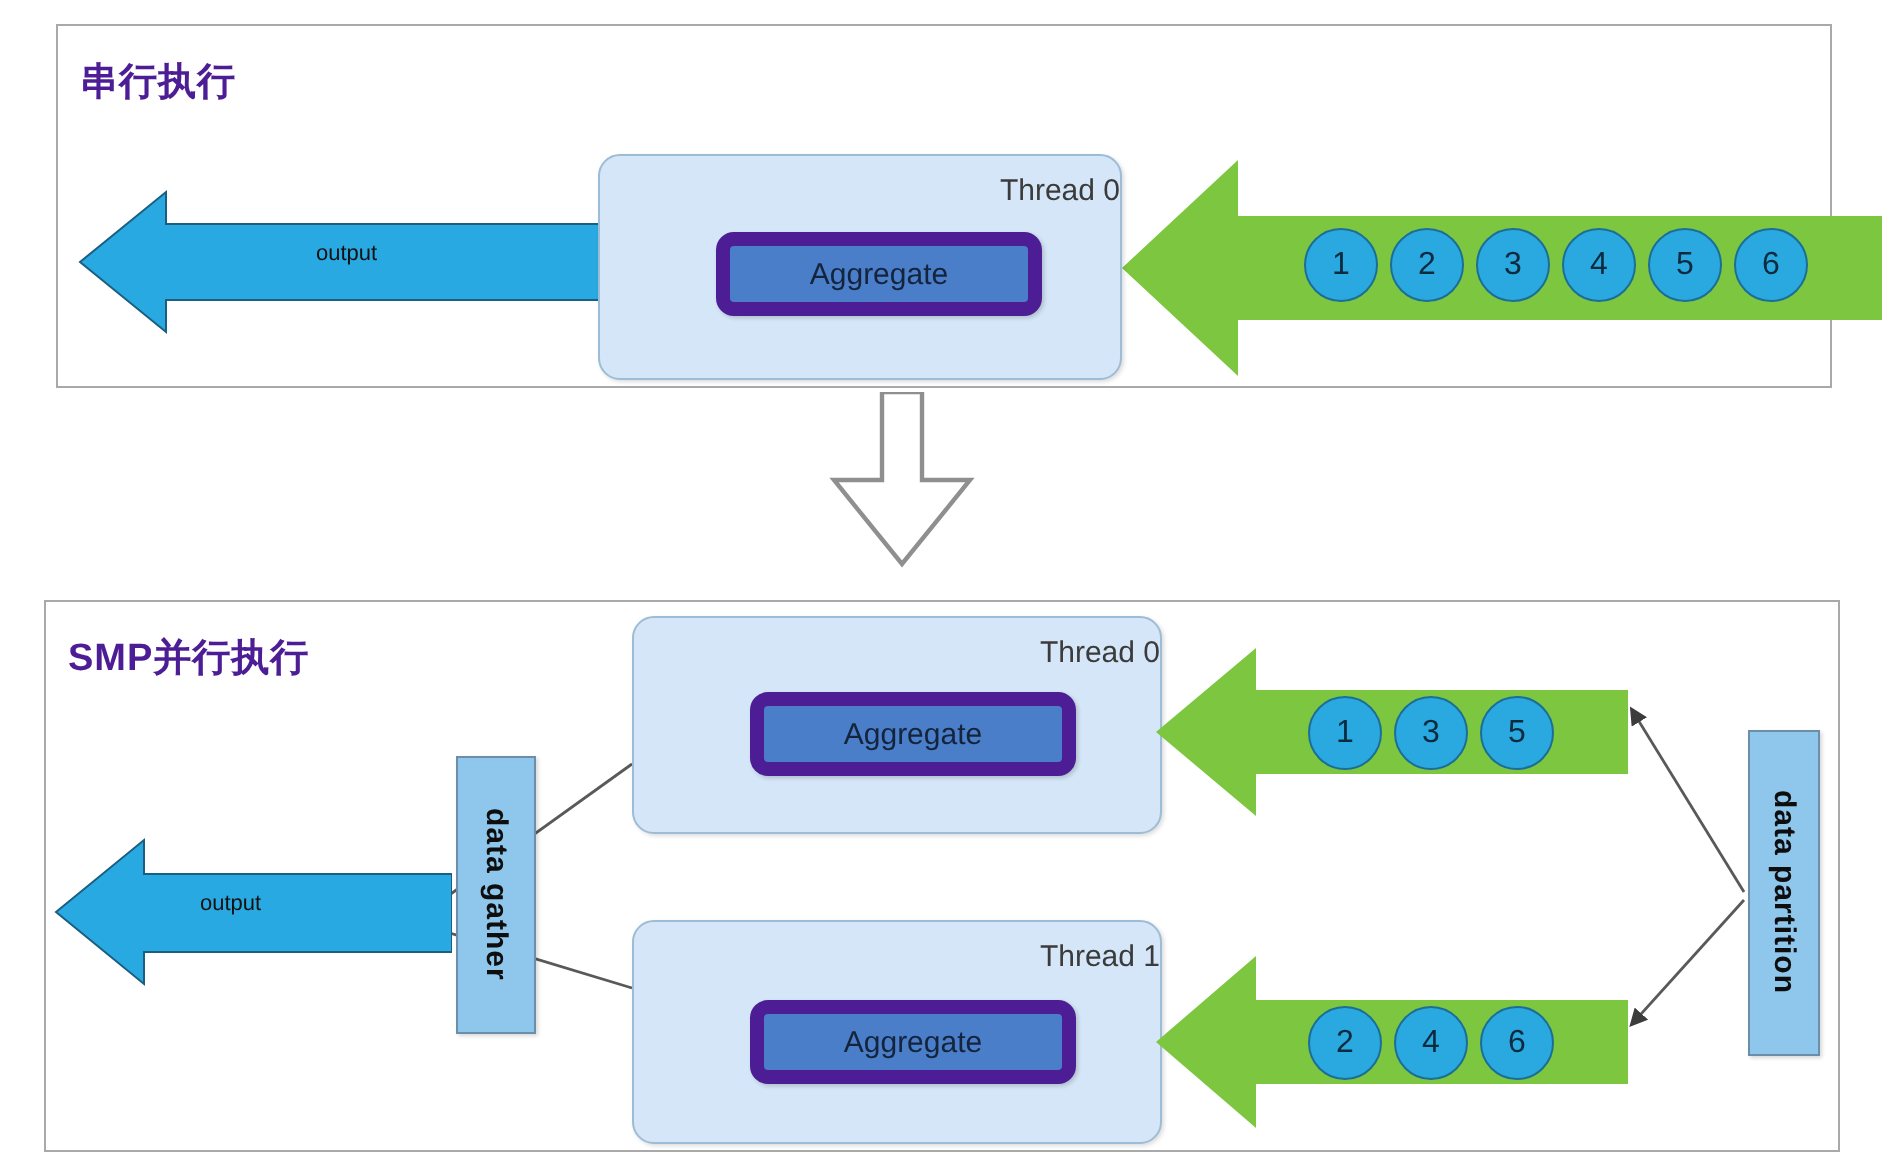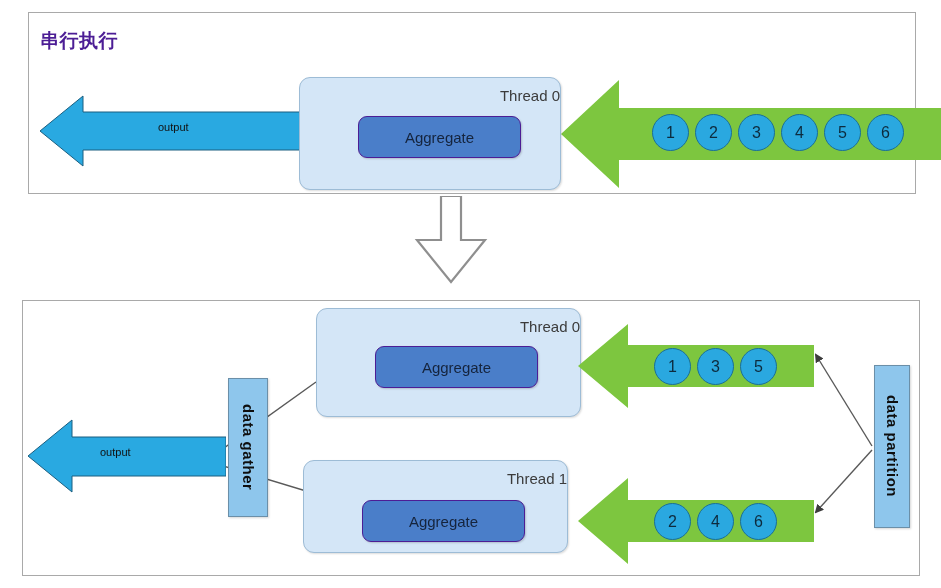--- a/index.html
+++ b/index.html
@@ -56,38 +56,38 @@
     position: absolute;
     left: 0; right: 0;
     top: 9px;
     text-align: right;
     font-size: 15px;
     color: #3b3b3b;
   }
   .aggregate-box {
     position: absolute;
     background: #4a7ec9;
-    border: 1px solid #4c1d95;
+    border: 7px solid #4c1d95;
     border-radius: 9px;
     box-sizing: border-box;
     display: flex;
     align-items: center;
     justify-content: center;
     font-size: 15px;
     color: #15243d;
     box-shadow: 1px 1px 2px rgba(0,0,0,0.18);
   }
 
   #thread0-serial { left: 299px; top: 77px;  width: 262px; height: 113px; }
   #thread0-serial .aggregate-box { left: 58px; top: 38px; width: 163px; height: 42px; }
 
   #thread0-smp { left: 316px; top: 308px; width: 265px; height: 109px; }
   #thread0-smp .aggregate-box { left: 58px; top: 37px; width: 163px; height: 42px; }
 
-  #thread1-smp { left: 303px; top: 460px; width: 265px; height: 93px; }
+  #thread1-smp { left: 316px; top: 460px; width: 265px; height: 112px; }
   #thread1-smp .aggregate-box { left: 58px; top: 39px; width: 163px; height: 42px; }
 
   
   .out-arrow { position: absolute; }
   .out-arrow .oa-svg { display: block; }
   .out-arrow .oa-label {
     position: absolute;
     font-size: 11px;
     color: #111111;
     white-space: nowrap;
@@ -197,20 +197,21 @@
     <div class="aggregate-box">Aggregate</div>
   </div>
 
   <div id="mid-arrow">
     <svg width="96" height="88" viewBox="0 0 96 88" xmlns="http://www.w3.org/2000/svg">
       <polygon points="38,0 58,0 58,44 82,44 48,86 14,44 38,44" fill="#ffffff" stroke="#8f8f8f" stroke-width="2.2" stroke-linejoin="miter"></polygon>
     </svg>
   </div>
 
   <div class="panel" id="panel-smp"></div>
+  <div class="panel-title" id="title-smp">SMP并行执行</div>
 
   <svg id="connectors" viewBox="0 0 941 588" xmlns="http://www.w3.org/2000/svg">
     <defs>
       <marker id="arrowhead" markerWidth="9" markerHeight="9" refX="7" refY="4.5" orient="auto" markerUnits="userSpaceOnUse">
         <path d="M0,0 L9,4.5 L0,9 z" fill="#3c3c3c"></path>
       </marker>
     </defs>
 
     <line x1="316" y1="382" x2="210" y2="458" stroke="#595959" stroke-width="1.4" marker-end="url(#arrowhead)"></line>
 

